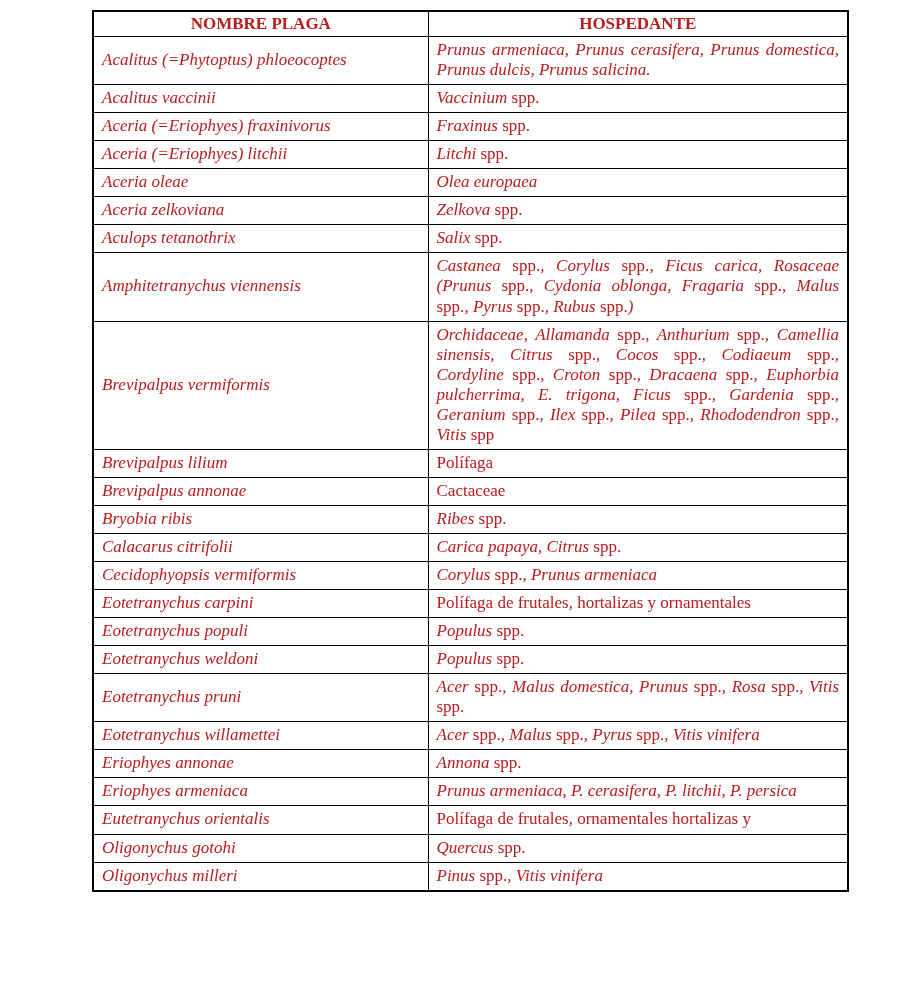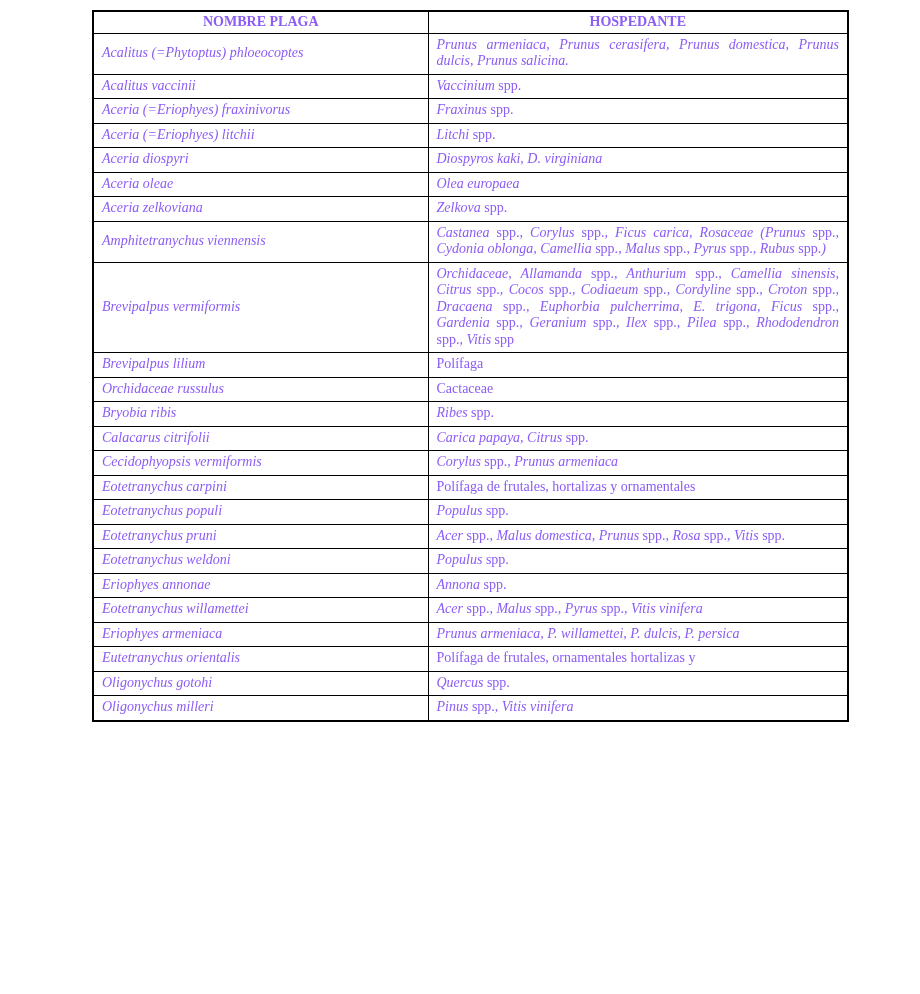--- a/index.html
+++ b/index.html
@@ -19,23 +19,23 @@
     position: absolute;
     left: 92px;
     top: 10px;
     width: 755px;
     border-collapse: collapse;
     border: 2.5px solid #000000;
     table-layout: fixed;
   }
   th, td {
     border: 1.5px solid #000000;
-    font-size: 14px;
+    font-size: 17px;
     line-height: 1.18;
-    color: #8b5cf6;
+    color: #b91c1c;
     vertical-align: middle;
   }
   th {
     font-weight: bold;
     text-align: center;
     padding: 2px 4px;
   }
   col.c-plaga { width: 335px; }
   col.c-host  { width: 420px; }
   td.plaga {
@@ -75,45 +75,45 @@
         </tr>
         <tr>
           <td class="plaga">Aceria (=Eriophyes) fraxinivorus</td>
           <td class="host"><i>Fraxinus </i>spp.</td>
         </tr>
         <tr>
           <td class="plaga">Aceria (=Eriophyes) litchii</td>
           <td class="host"><i>Litchi </i>spp.</td>
         </tr>
         <tr>
-          <td class="plaga">Aceria diospyri</td>
-          <td class="host"><i>Diospyros kaki, D. virginiana</i></td>
-        </tr>
-        <tr>
           <td class="plaga">Aceria oleae</td>
           <td class="host"><i>Olea europaea</i></td>
         </tr>
         <tr>
           <td class="plaga">Aceria zelkoviana</td>
           <td class="host"><i>Zelkova </i>spp.</td>
         </tr>
         <tr>
+          <td class="plaga">Aculops tetanothrix</td>
+          <td class="host"><i>Salix </i>spp.</td>
+        </tr>
+        <tr>
           <td class="plaga">Amphitetranychus viennensis</td>
-          <td class="host"><i>Castanea </i>spp.<i>, Corylus </i>spp.<i>, Ficus carica, Rosaceae (Prunus </i>spp.<i>, Cydonia oblonga, Camellia </i>spp.<i>, Malus </i>spp.<i>, Pyrus </i>spp.<i>, Rubus </i>spp.<i>)</i></td>
+          <td class="host"><i>Castanea </i>spp.<i>, Corylus </i>spp.<i>, Ficus carica, Rosaceae (Prunus </i>spp.<i>, Cydonia oblonga, Fragaria </i>spp.<i>, Malus </i>spp.<i>, Pyrus </i>spp.<i>, Rubus </i>spp.<i>)</i></td>
         </tr>
         <tr>
           <td class="plaga">Brevipalpus vermiformis</td>
           <td class="host"><i>Orchidaceae, Allamanda </i>spp.<i>, Anthurium </i>spp.<i>, Camellia sinensis, Citrus </i>spp.<i>, Cocos </i>spp.<i>, Codiaeum </i>spp.<i>, Cordyline </i>spp.<i>, Croton </i>spp.<i>, Dracaena </i>spp.<i>, Euphorbia pulcherrima, E. trigona, Ficus </i>spp.<i>, Gardenia </i>spp.<i>, Geranium </i>spp.<i>, Ilex </i>spp.<i>, Pilea </i>spp.<i>, Rhododendron </i>spp.<i>, Vitis </i>spp</td>
         </tr>
         <tr>
           <td class="plaga">Brevipalpus lilium</td>
           <td class="host">Polífaga</td>
         </tr>
         <tr>
-          <td class="plaga">Orchidaceae russulus</td>
+          <td class="plaga">Brevipalpus annonae</td>
           <td class="host">Cactaceae</td>
         </tr>
         <tr>
           <td class="plaga">Bryobia ribis</td>
           <td class="host"><i>Ribes </i>spp.</td>
         </tr>
         <tr>
           <td class="plaga">Calacarus citrifolii</td>
           <td class="host"><i>Carica papaya, Citrus </i>spp.</td>
         </tr>
@@ -123,38 +123,38 @@
         </tr>
         <tr>
           <td class="plaga">Eotetranychus carpini</td>
           <td class="host">Polífaga de frutales, hortalizas y ornamentales</td>
         </tr>
         <tr>
           <td class="plaga">Eotetranychus populi</td>
           <td class="host"><i>Populus </i>spp.</td>
         </tr>
         <tr>
+          <td class="plaga">Eotetranychus weldoni</td>
+          <td class="host"><i>Populus </i>spp.</td>
+        </tr>
+        <tr>
           <td class="plaga">Eotetranychus pruni</td>
           <td class="host"><i>Acer </i>spp.<i>, Malus domestica, Prunus </i>spp.<i>, Rosa </i>spp.<i>, Vitis </i>spp.</td>
         </tr>
         <tr>
-          <td class="plaga">Eotetranychus weldoni</td>
-          <td class="host"><i>Populus </i>spp.</td>
+          <td class="plaga">Eotetranychus willamettei</td>
+          <td class="host"><i>Acer </i>spp.<i>, Malus </i>spp.<i>, Pyrus </i>spp.<i>, Vitis vinifera</i></td>
         </tr>
         <tr>
           <td class="plaga">Eriophyes annonae</td>
           <td class="host"><i>Annona </i>spp.</td>
         </tr>
         <tr>
-          <td class="plaga">Eotetranychus willamettei</td>
-          <td class="host"><i>Acer </i>spp.<i>, Malus </i>spp.<i>, Pyrus </i>spp.<i>, Vitis vinifera</i></td>
-        </tr>
-        <tr>
           <td class="plaga">Eriophyes armeniaca</td>
-          <td class="host"><i>Prunus armeniaca, P. willamettei, P. dulcis, P. persica</i></td>
+          <td class="host"><i>Prunus armeniaca, P. cerasifera, P. litchii, P. persica</i></td>
         </tr>
         <tr>
           <td class="plaga">Eutetranychus orientalis</td>
           <td class="host">Polífaga de frutales, ornamentales hortalizas y</td>
         </tr>
         <tr>
           <td class="plaga">Oligonychus gotohi</td>
           <td class="host"><i>Quercus </i>spp.</td>
         </tr>
         <tr>

